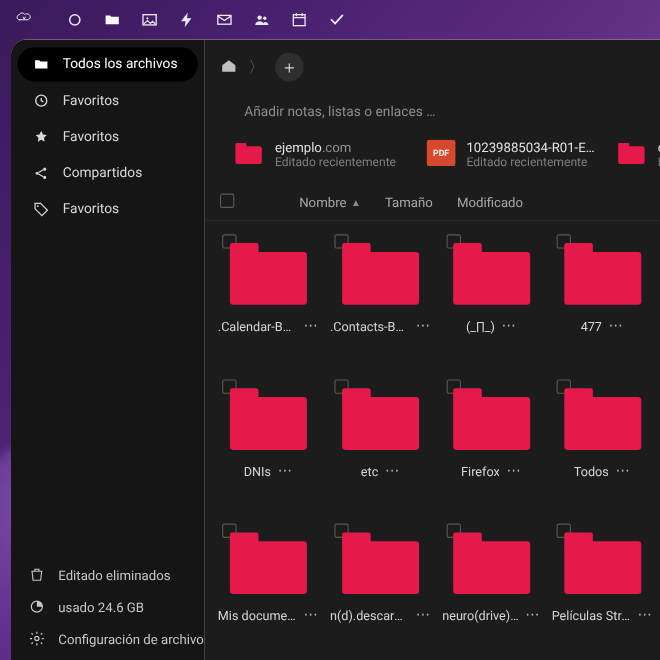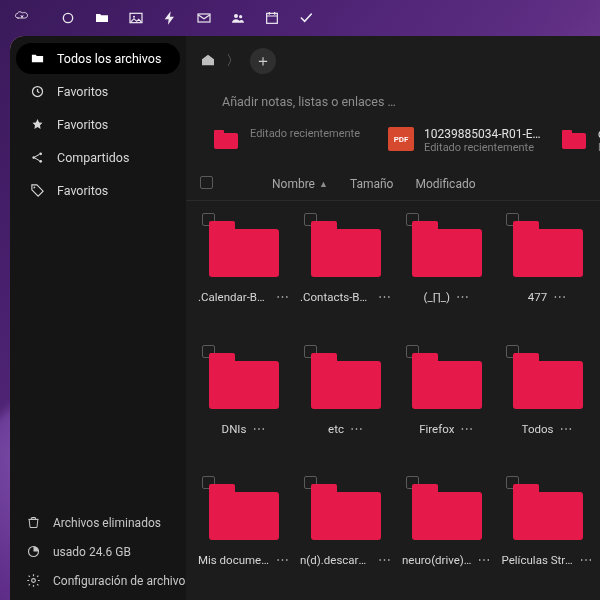--- a/index.html
+++ b/index.html
@@ -269,21 +269,21 @@
         </svg>
       <span>Favoritos</span>
     </div>
 
     <div class="sidebar-spacer"></div>
 
     <div class="bottom-item">
       <svg viewBox="0 0 24 24">
           <path d="M5 7h14l-1.5 13h-11zM9 4h6v3H9zM4 7h16" fill="none" stroke="currentColor" stroke-width="1.6"></path>
         </svg>
-      <span>Archivos eliminados</span>
+      <span>Editado eliminados</span>
     </div>
     <div class="bottom-item">
       <svg viewBox="0 0 24 24">
           <circle cx="12" cy="12" r="8" fill="none" stroke="currentColor" stroke-width="1.8"></circle>
           <path d="M12 4a8 8 0 018 8h-8z"></path>
         </svg>
       <span>usado 24.6 GB</span>
     </div>
     <div class="bottom-item">
       <svg viewBox="0 0 24 24">
@@ -303,20 +303,21 @@
       <span class="chev">〉</span>
       <span class="addbtn" title="Nuevo">＋</span>
     </div>
 
     <div class="note-line">Añadir notas, listas o enlaces …</div>
 
     <div class="recommend">
       <div class="rec">
         <span class="thumb folder"></span>
         <span class="txt">
+          <span class="name"><span>ejemplo</span><span class="dim">.com</span></span>
           <span class="sub">Editado recientemente</span>
         </span>
       </div>
       <div class="rec">
         <span class="thumb pdf">PDF</span>
         <span class="txt">
           <span class="name"><span>10239885034-R01-E001…</span></span>
           <span class="sub">Editado recientemente</span>
         </span>
       </div>

